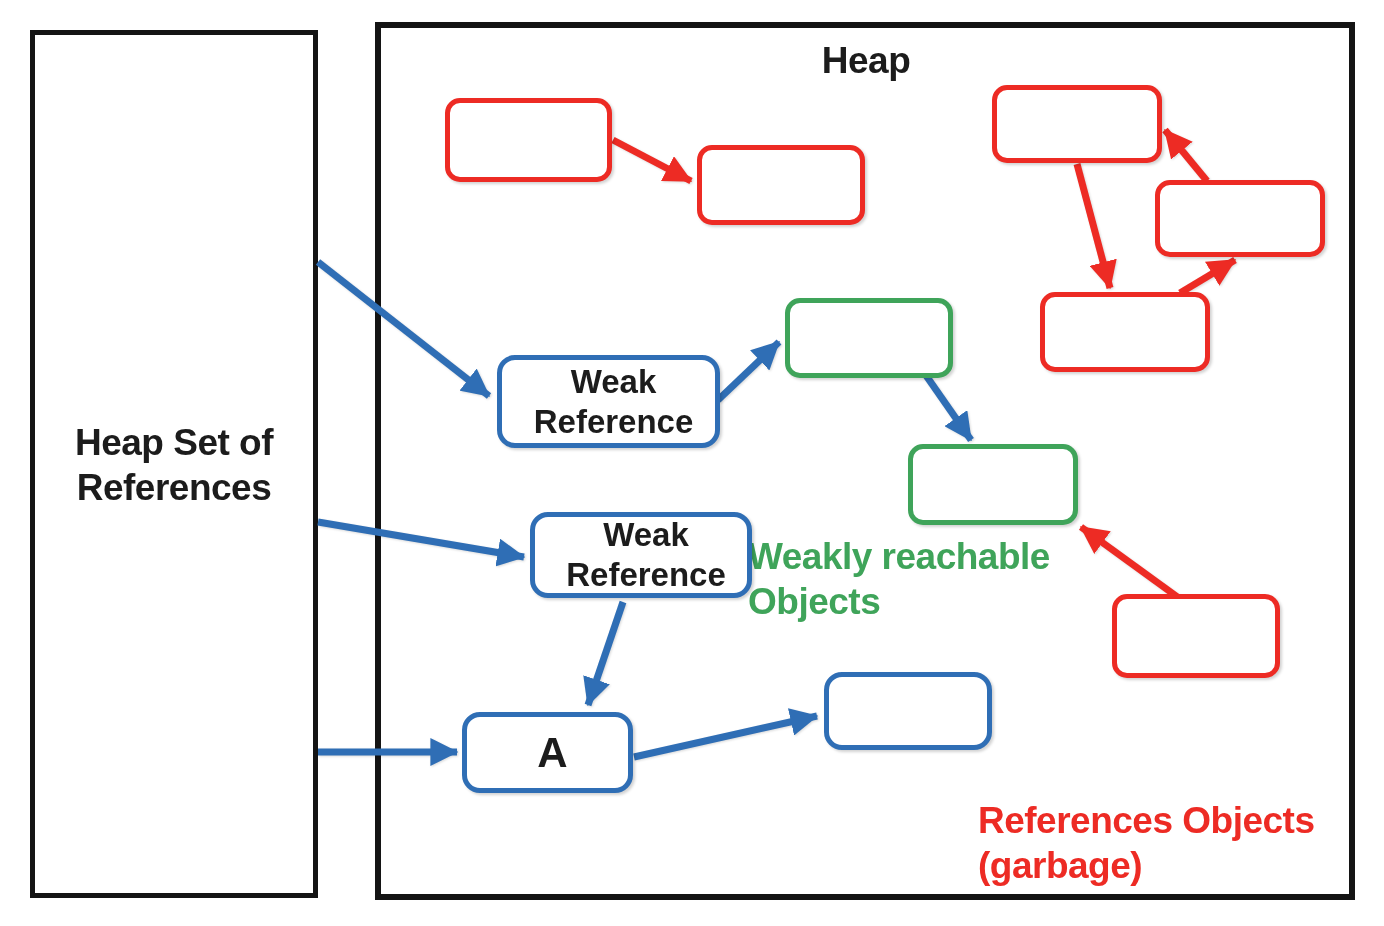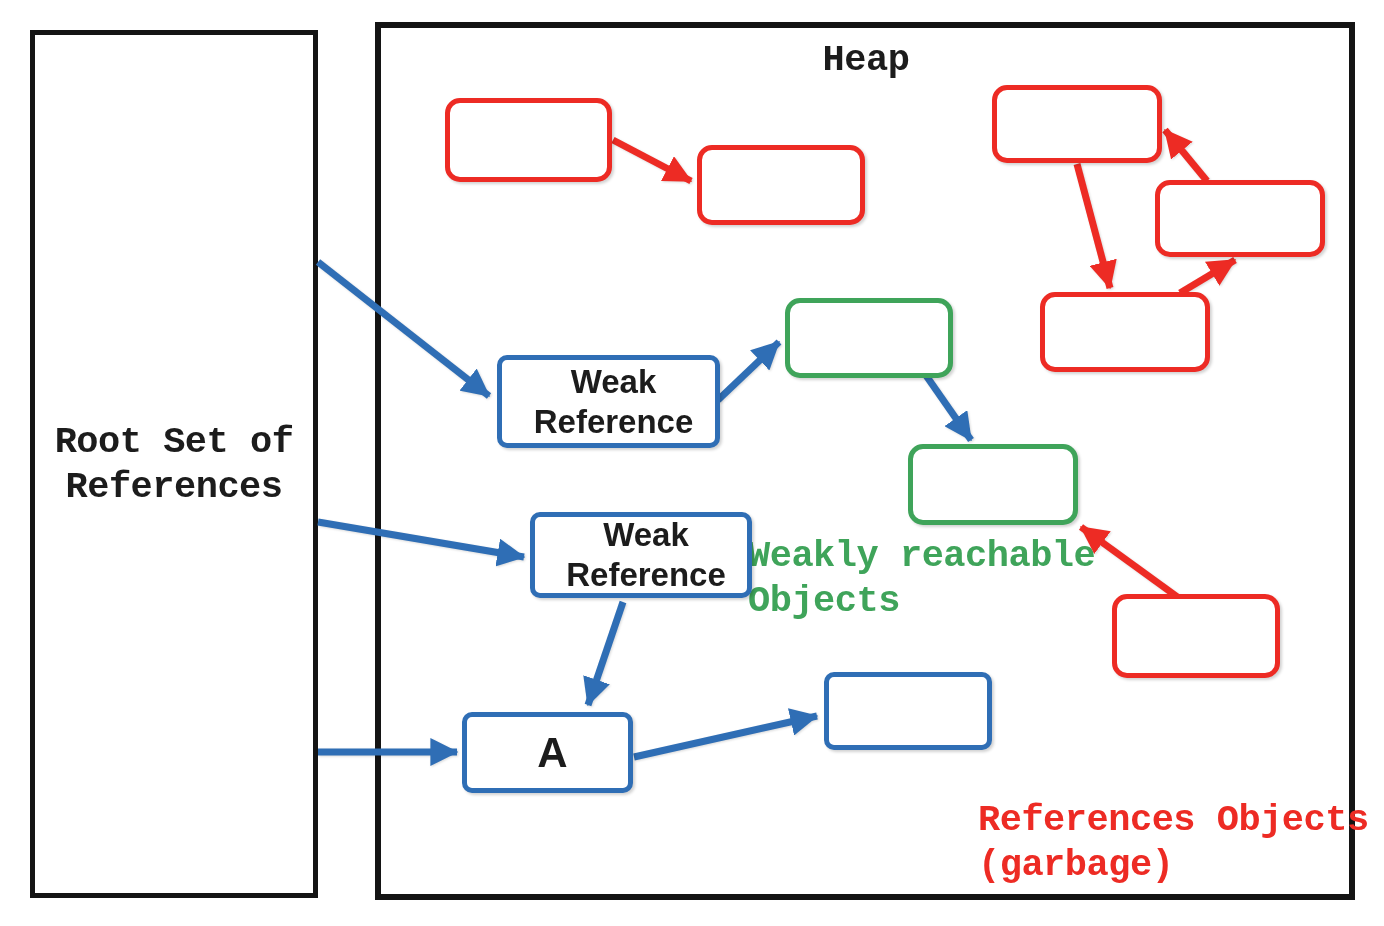--- a/index.html
+++ b/index.html
@@ -28,21 +28,20 @@
     left: 375px; top: 22px; width: 980px; height: 878px;
     border: 6px solid #141414;
   }
   .lbl {
     position: absolute;
     font-weight: bold;
     font-size: 37px;
     line-height: 45px;
     letter-spacing: -0.5px;
     white-space: pre-line;
-    font-family: Liberation Mono, monospace;
   }
   .heap-title   { left: 766px; top: 38px;  width: 200px; text-align: center; color: #1c1c1c; }
   .root-label   { left: 36px;  top: 420px; width: 276px; text-align: center; color: #1c1c1c; }
   .weakly-lbl   { left: 748px; top: 534px; color: #3fa45a; }
   .strongly-lbl { left: 408px; top: 834px; color: #2f6eb5; }
   .unreach-lbl  { left: 978px; top: 798px; color: #ed2b24; }
 
   .node {
     position: absolute;
     box-sizing: border-box;
@@ -53,42 +52,42 @@
     align-items: center;
     justify-content: center;
     text-align: center;
     white-space: pre-line;
     font-weight: bold;
     font-size: 33px;
     line-height: 40px;
     color: #1c1c1c;
     box-shadow: 2px 2px 3px rgba(0,0,0,0.18);
   }
-  .node.strong      { border-color: #2f6eb5; border-radius: 10px; padding-left: 10px; }
+  .node.strong      { border-color: #2f6eb5; border-radius: 18px; padding-left: 10px; }
   .node.weak        { border-color: #3fa45a; }
   .node.unreachable { border-color: #ed2b24; }
   .node.big         { font-size: 42px; }
 
   svg.arrow-layer {
     position: absolute;
     left: 0; top: 0;
     filter: drop-shadow(1.5px 1.5px 1px rgba(0,0,0,0.15));
     pointer-events: none;
   }
 </style>
 </head>
 <body>
 
 <div class="stage">
 
   <div class="frame root-frame"></div>
   <div class="frame heap-frame"></div>
 
   <div class="lbl heap-title">Heap</div>
-  <div class="lbl root-label">Root Set of
+  <div class="lbl root-label">Heap Set of
 References</div>
   <div class="lbl weakly-lbl">Weakly reachable
 Objects</div>
   <div class="lbl unreach-lbl">References Objects
 (garbage)</div>
 
   <svg class="arrow-layer" width="1384" height="926" viewBox="0 0 1384 926">
     <defs>
       <marker id="head-strong" viewBox="0 0 10 10" refX="9.5" refY="5" markerWidth="4" markerHeight="4" orient="auto-start-reverse">
         <path d="M0,0 L10,5 L0,10 Z" fill="#2f6eb5"></path>

